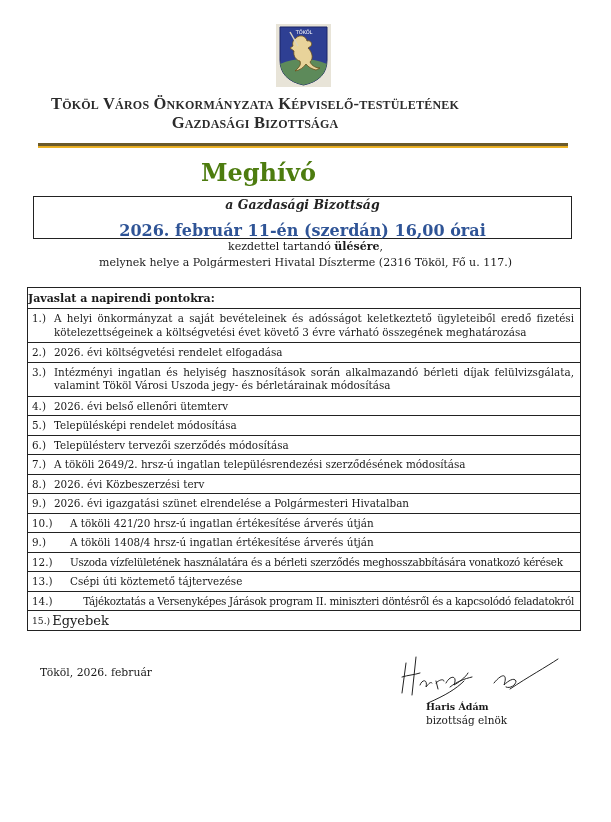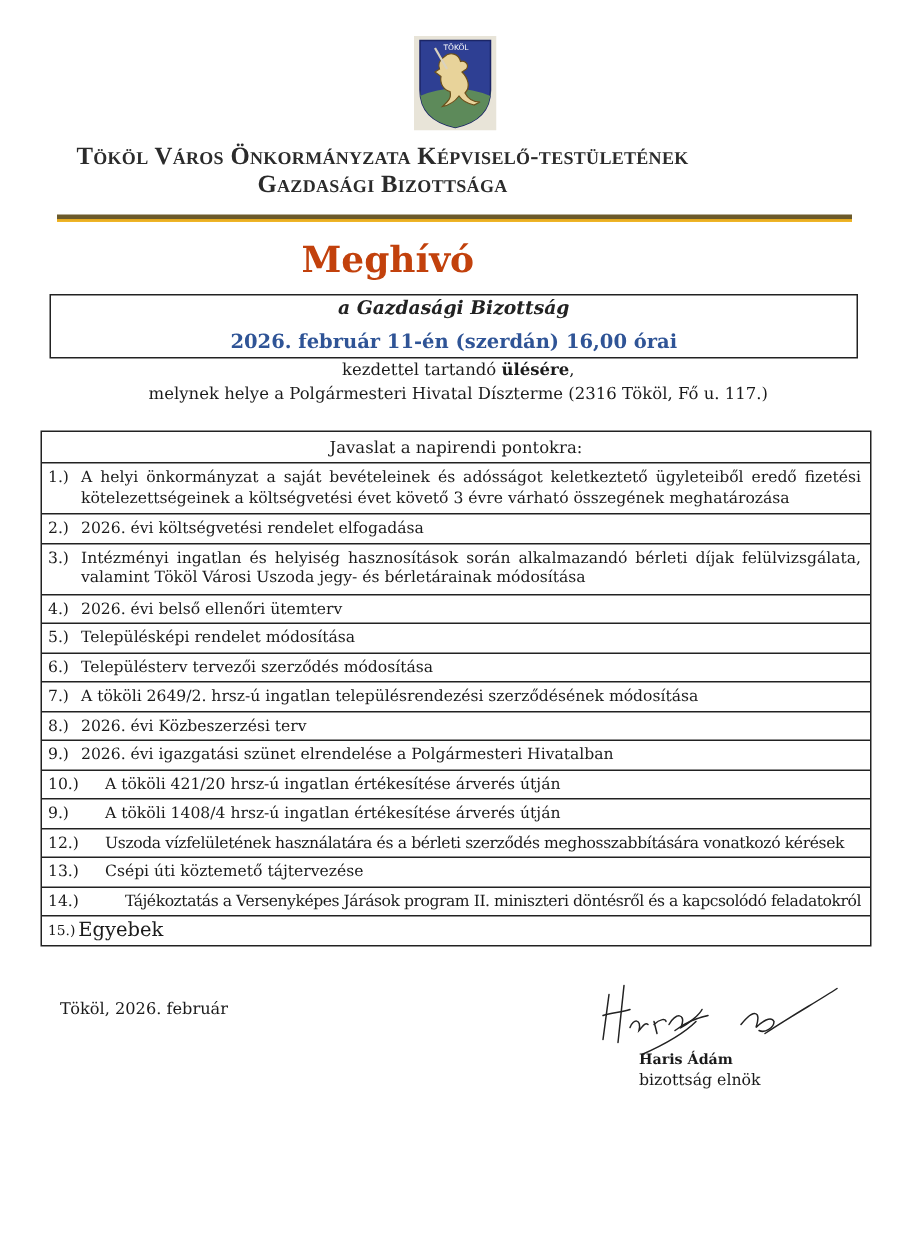--- a/index.html
+++ b/index.html
@@ -11,35 +11,35 @@
   .org { position: absolute; left: 0; width: 510px; text-align: center;
          font-family: "Liberation Serif", serif; font-weight: bold; color: #2b2b2b;
          font-variant: small-caps; letter-spacing: 0.2px; }
   .org1 { top: 94px; font-size: 16.5px; }
   .org2 { top: 113px; font-size: 16.5px; }
 
   .rule { position: absolute; left: 38px; top: 143px; width: 530px; height: 5px;
           background: linear-gradient(#6b5a2b 0%, #6b5a2b 55%, #e0a51c 56%, #f2b82a 100%); }
 
   .title { position: absolute; left: 0; top: 158px; width: 517px; text-align: center;
-           font-family: "DejaVu Serif", serif; font-weight: bold; font-size: 24px; color: #c2410c; }
+           font-family: "DejaVu Serif", serif; font-weight: bold; font-size: 24px; color: #4d7c0f; }
 
   .invbox { position: absolute; left: 33px; top: 196px; width: 539px; height: 43px;
             border: 1.3px solid #222; box-sizing: border-box; }
   .committee { position: absolute; left: 0; top: 0; width: 100%; text-align: center;
                font-style: italic; font-weight: bold; font-size: 12.5px; color: #222; }
   .datetime { position: absolute; left: 0; top: 24px; width: 100%; text-align: center;
-              font-weight: bold; font-size: 13px; color: #2f5496; }
+              font-weight: bold; font-size: 16px; color: #2f5496; }
 
   .after1 { position: absolute; left: 0; top: 240px; width: 611px; text-align: center; font-size: 11px; }
   .after2 { position: absolute; left: 0; top: 256px; width: 611px; text-align: center; font-size: 11px; }
 
   .agenda { position: absolute; left: 27px; top: 287px; width: 554px;
             border: 1.2px solid #222; box-sizing: border-box; }
-  .agenda-head { text-align: center; font-weight: normal; font-size: 11px; padding: 4px 0 3px;
+  .agenda-head { text-align: left; font-weight: bold; font-size: 11px; padding: 4px 0 3px;
                  border-bottom: 1.2px solid #222; }
   .row { border-bottom: 1.2px solid #222; font-size: 10.4px; line-height: 13.5px;
          padding: 3px 6px 2px 4px; display: flex; }
   .row:last-child { border-bottom: none; align-items: center; }
   .num { flex: 0 0 auto; white-space: nowrap; }
   .num-a { width: 22px; }
   .num-b { width: 38px; }
   .num-c { width: auto; margin-right: 2px; font-size: 9.2px; }
   .txt { flex: 1; text-align: justify; }
   .txt-small { font-size: 13px; }

